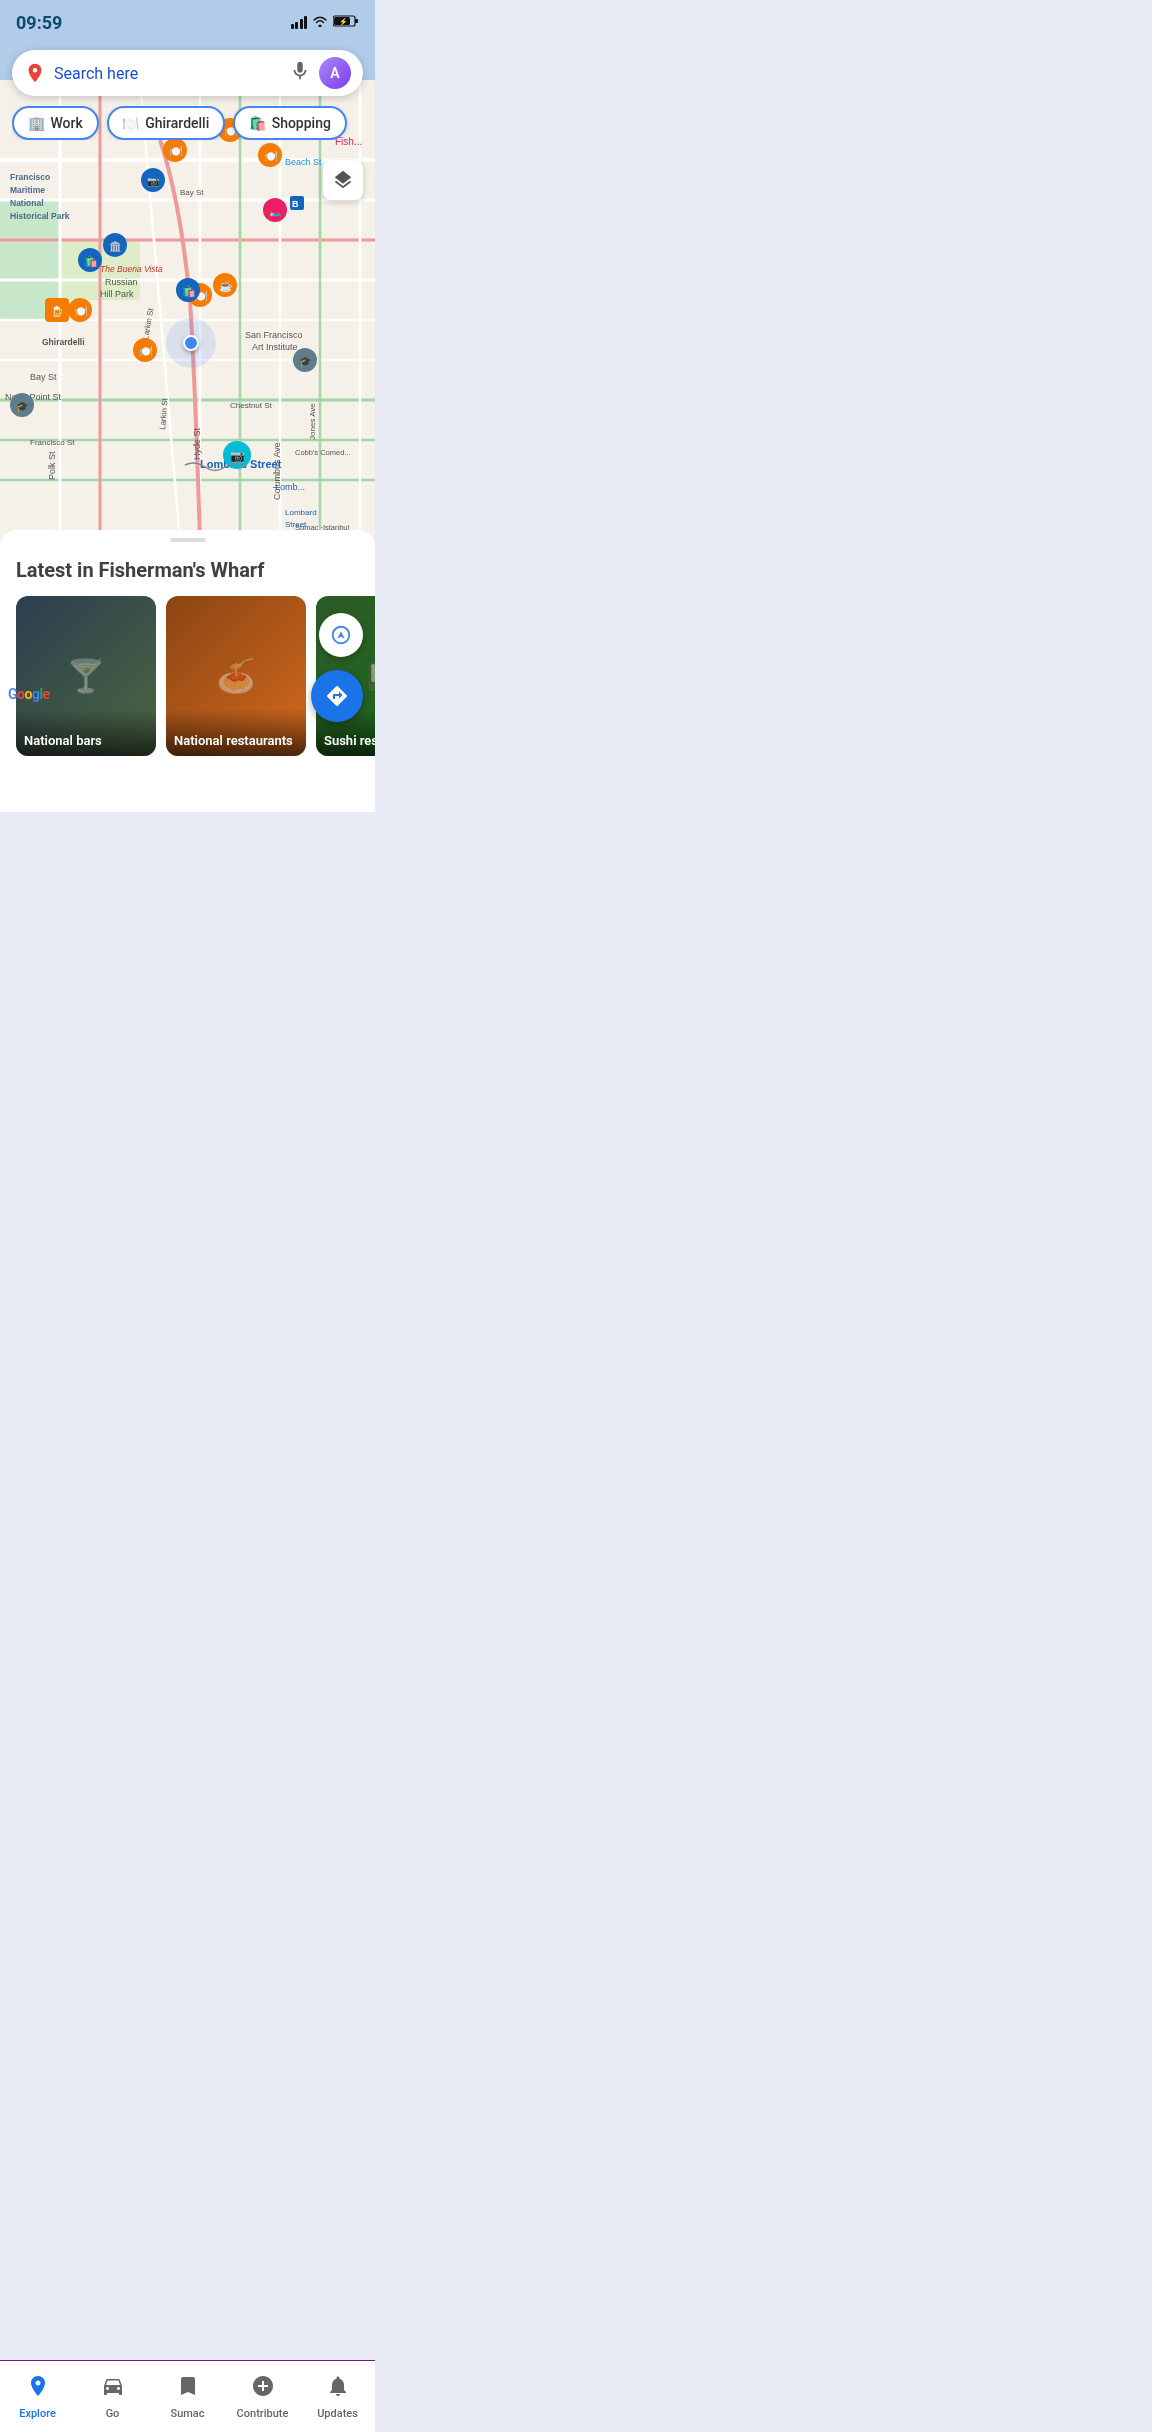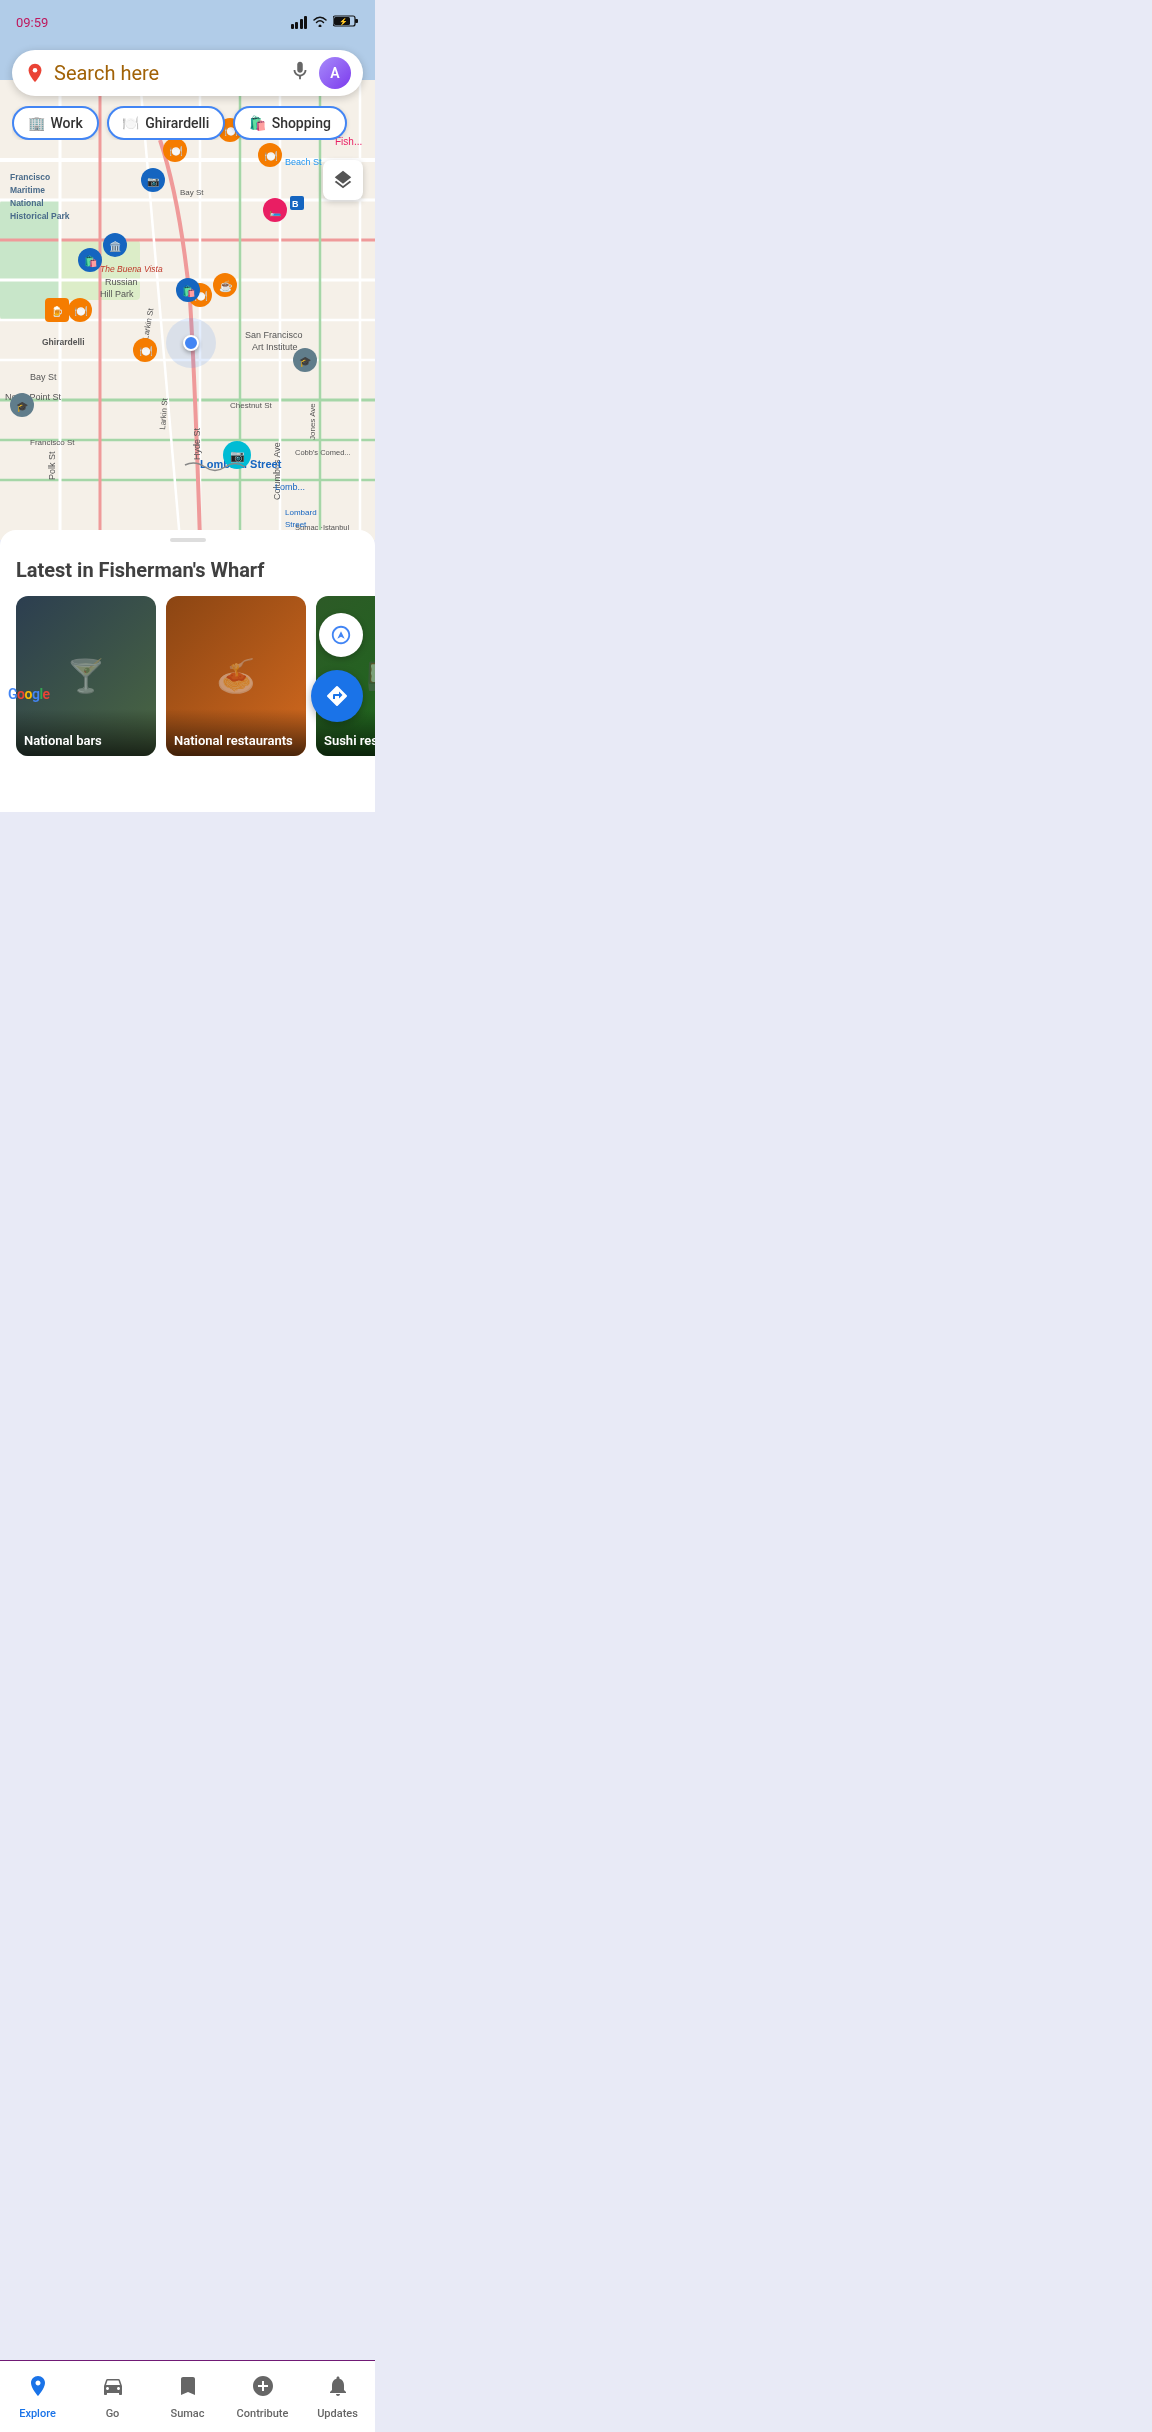--- a/index.html
+++ b/index.html
@@ -19,23 +19,23 @@
       background: transparent;
       display: flex;
       align-items: center;
       justify-content: space-between;
       padding: 0 16px;
       position: absolute;
       top: 0; left: 0; right: 0;
       z-index: 100;
     }
     .status-time {
-      font-size: 13px;
-      font-weight: 400;
-      color: #be185d;
+      font-size: 18px;
+      font-weight: 700;
+      color: #0c4a6e;
     }
     .status-icons {
       display: flex;
       align-items: center;
       gap: 5px;
     }
     .signal-bars {
       display: flex; align-items: flex-end; gap: 1.5px;
     }
     .signal-bars span {
@@ -77,22 +77,22 @@
       padding: 0 12px;
       box-shadow: 0 2px 8px rgba(0,0,0,0.2);
       gap: 8px;
     }
     .search-logo {
       width: 22px; height: 22px;
       flex-shrink: 0;
     }
     .search-input-text {
       flex: 1;
-      font-size: 20px;
-      color: #a16207;
+      font-size: 16px;
+      color: #1d4ed8;
     }
     .search-mic {
       font-size: 20px;
       color: #555;
     }
     .search-avatar {
       width: 32px; height: 32px;
       border-radius: 50%;
       background: linear-gradient(135deg, #a78bfa, #7c3aed);
       display: flex; align-items: center; justify-content: center;

